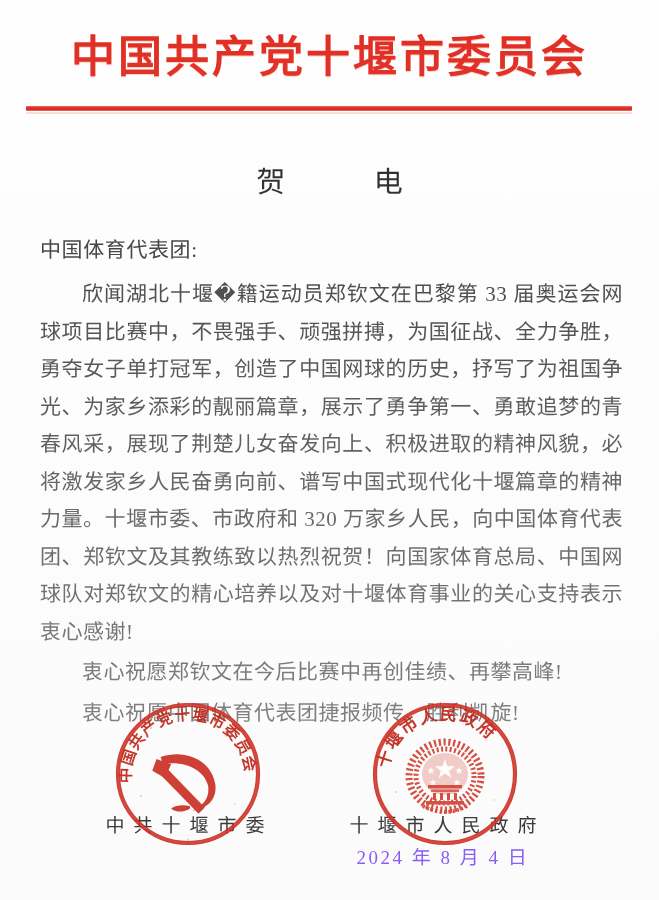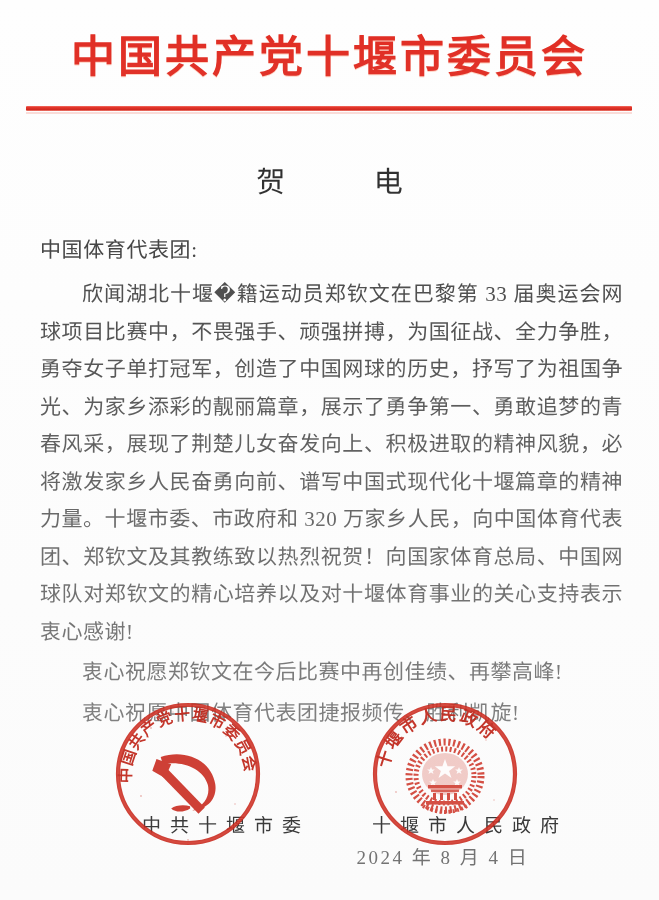--- a/index.html
+++ b/index.html
@@ -128,39 +128,39 @@
     width: 250px;
     text-align: center;
   }
   .sign-col.left  { left: 60px;  top: 0; }
   .sign-col.right { left: 318px; top: 0; }
 
   .sign-text {
     position: absolute;
     left: 0;
     width: 250px;
-    text-align: right;
+    text-align: center;
     font-size: 19px;
     color: #3a3a3a;
     letter-spacing: 9px;
     text-indent: 9px;
     white-space: nowrap;
     z-index: 1;
   }
   .sign-col.left .sign-text  { top: 110px; }
   .sign-col.right .sign-text { top: 110px; }
 
   .sign-date {
     position: absolute;
     left: 0;
     top: 142px;
     width: 250px;
     text-align: center;
     font-size: 19px;
-    color: #737373;
+    color: #8b5cf6;
     letter-spacing: 2.5px;
     white-space: nowrap;
     z-index: 1;
   }
 
   
   .seal {
     position: absolute;
     top: 0;
     width: 150px;

